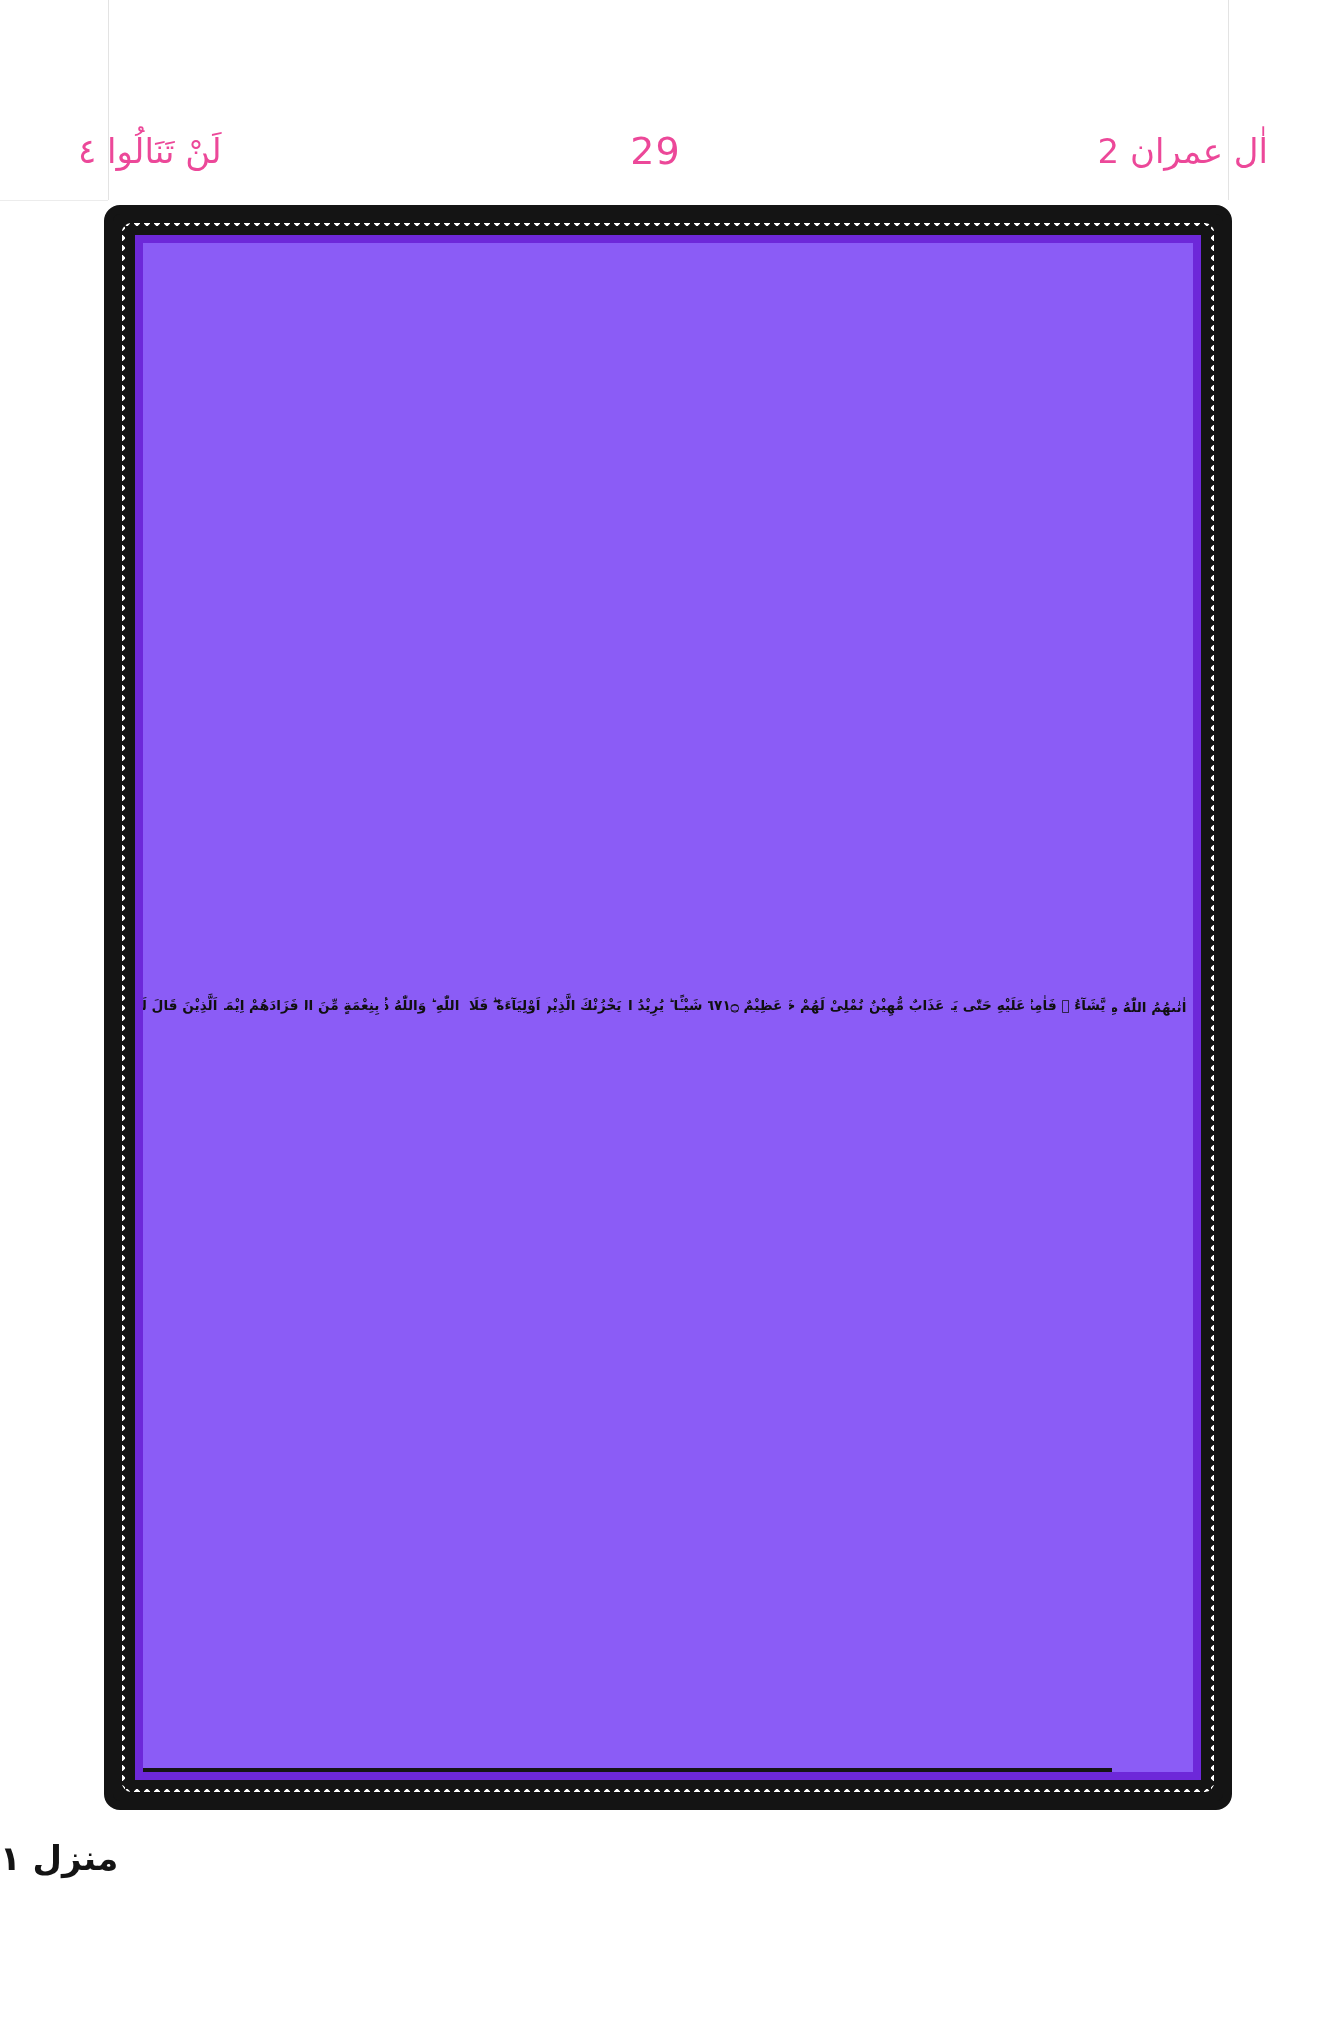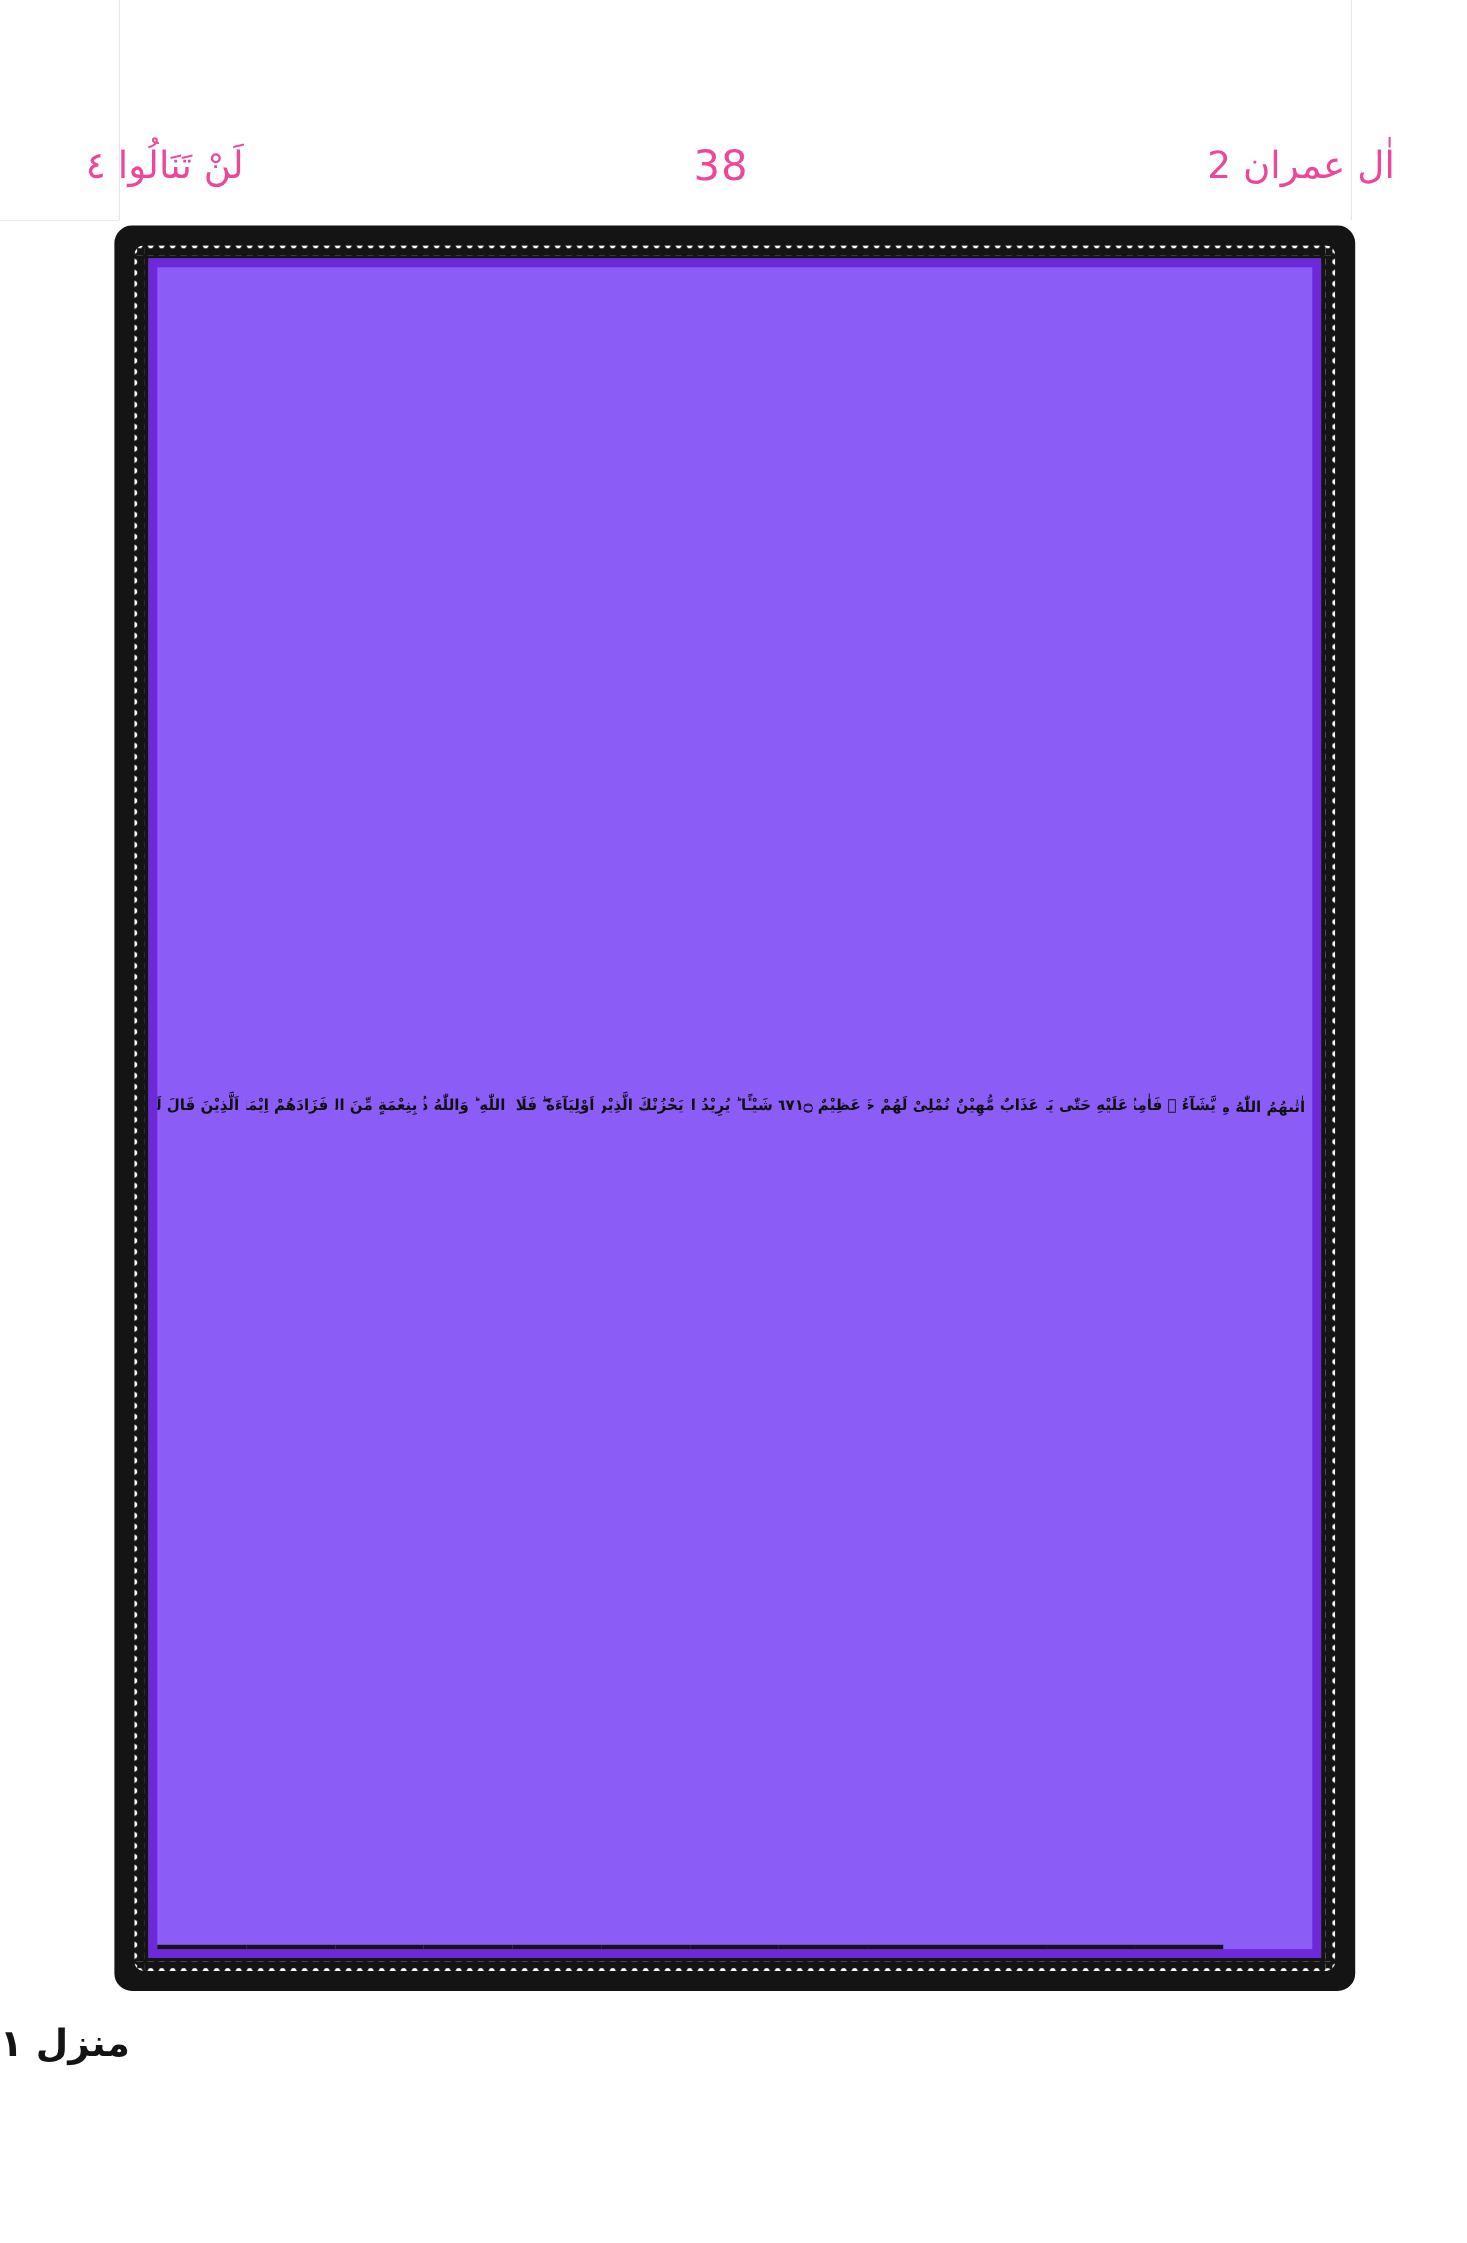--- a/index.html
+++ b/index.html
@@ -162,21 +162,21 @@
 <body>
 
 <div id="page-sheet">
 
   <div class="scan-rule-v" style="left:108px;"></div>
   <div class="scan-rule-v-right" style="left:1228px;"></div>
   <div class="scan-rule-h" style="top:200px;"></div>
 
   <div id="page-header">
     <div class="header-cell" id="surah-name-header">اٰل عمران 2</div>
-    <div class="header-cell" id="page-number-header">38</div>
+    <div class="header-cell" id="page-number-header">29</div>
     <div class="header-cell" id="juz-name-header">لَنْ تَنَالُوا ٤</div>
   </div>
 
   <div id="text-frame">
     <div id="frame-scallop"></div>
     <div id="frame-inner">
       <div class="ayah-line">
           <div class="ayah-text" style="font-size: 13.8px;">اَلَّذِيْنَ قَالَ لَهُمُ النَّاسُ اِنَّ النَّاسَ قَدْ جَمَعُوْا لَكُمْ فَاخْشَوْهُمْ</div>
         </div>
       <div class="ayah-line">

